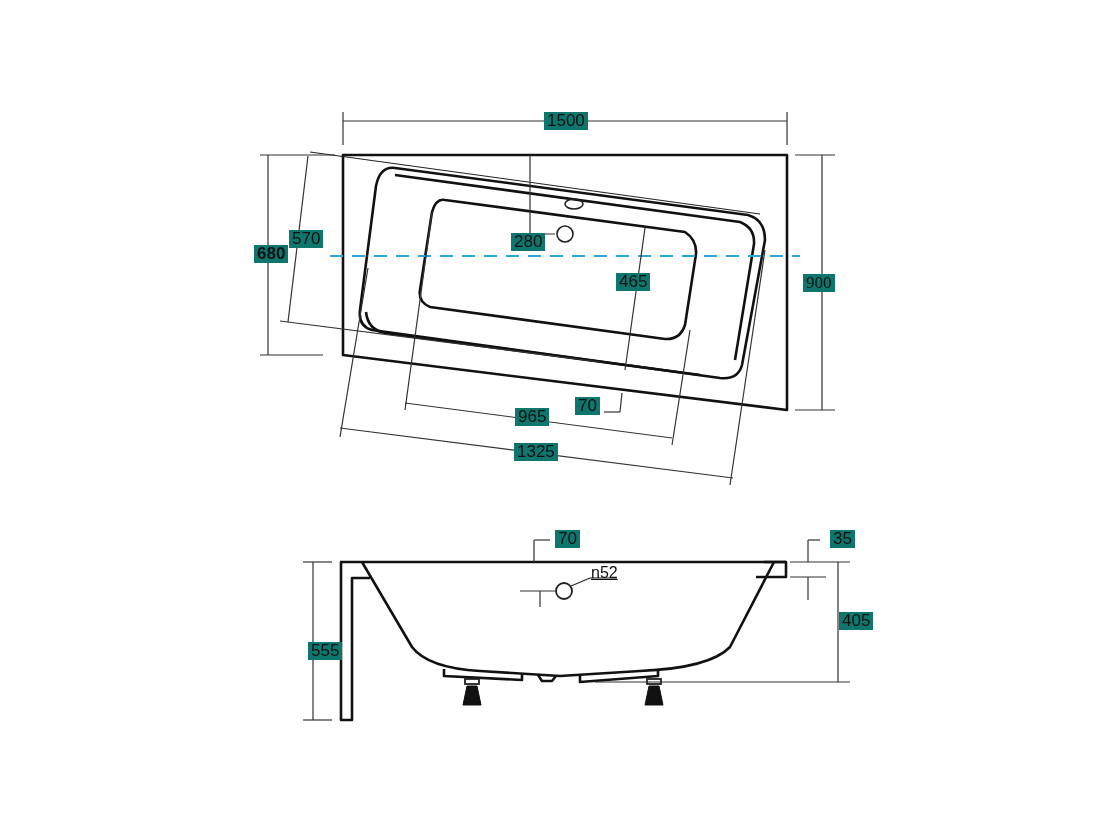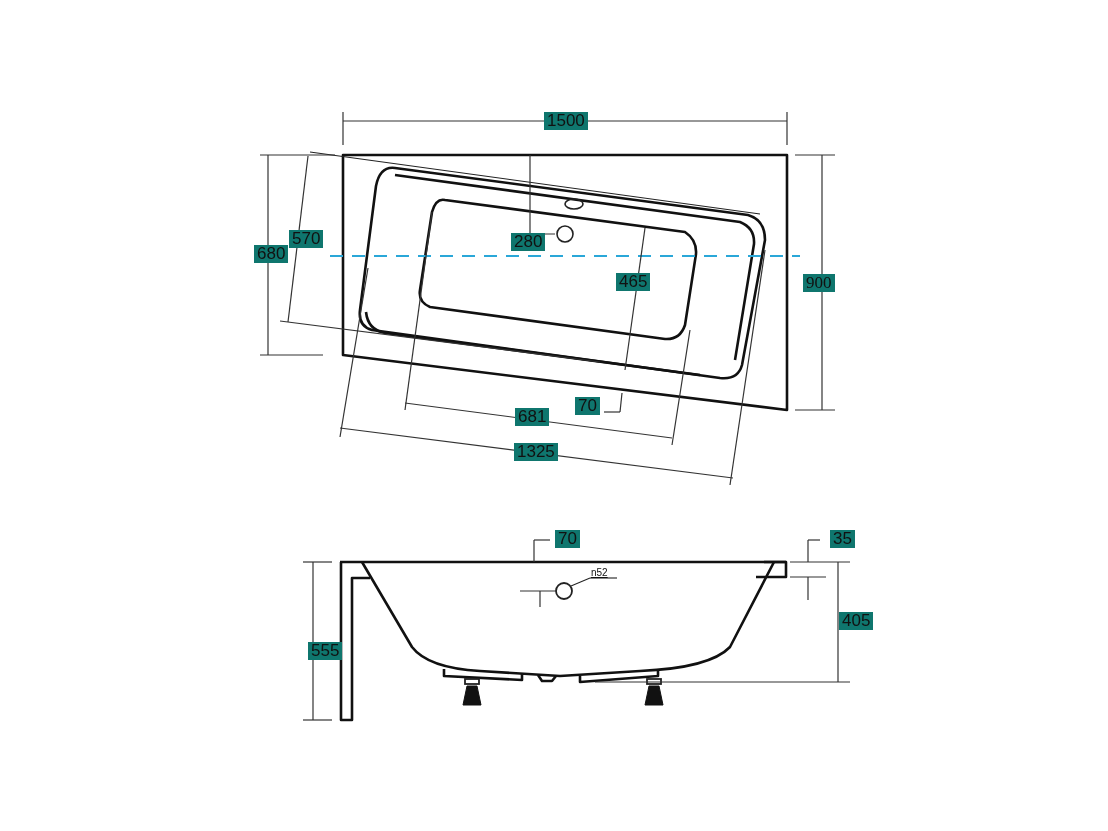--- a/index.html
+++ b/index.html
@@ -3,21 +3,21 @@
 <meta charset="utf-8">
 <style>
   html, body { margin: 0; padding: 0; background: #ffffff; }
   body { width: 1108px; height: 831px; position: relative; overflow: hidden; font-family: "Liberation Sans", sans-serif; }
   svg { position: absolute; left: 0; top: 0; }
   .thick { stroke: #111; stroke-width: 2.6; fill: none; stroke-linejoin: round; }
   .thin { stroke: #222; stroke-width: 1.1; fill: none; }
   .dim { stroke: #333; stroke-width: 1.2; fill: none; }
   .axis { stroke: #2aa7d8; stroke-width: 2; stroke-dasharray: 13 9; fill: none; }
   .lbl { position: absolute; font-size: 17px; color: #111; background: #0f766e; padding: 0 3px; line-height: 18px; white-space: nowrap; }
-  .lbl-small { font-size: 10px; text-decoration: underline; background: transparent; }
+  .lbl-small { font-size: 16px; text-decoration: underline; background: transparent; }
 </style>
 </head>
 <body>
 
 <svg width="1108" height="831" viewBox="0 0 1108 831">
 
   <g>
 
     <path class="thick" d="M343,155 L787,155 L787,410 L343,355 Z"></path>
 
@@ -109,25 +109,25 @@
     <line x1="838" y1="562" x2="838" y2="682" class="dim"></line>
 
     <line x1="303" y1="562" x2="332" y2="562" class="dim"></line>
     <line x1="303" y1="720" x2="332" y2="720" class="dim"></line>
     <line x1="313" y1="562" x2="313" y2="720" class="dim"></line>
   </g>
 </svg>
 
 <span class="lbl" style="left:544px;top:112px;">1500</span>
 <span class="lbl" style="left:803px;top:274px;font-family:Liberation Serif, serif;">900</span>
-<span class="lbl" style="left:254px;top:245px;">680</span>
+<span class="lbl" style="left:254px;top:245px;font-weight:bold;">680</span>
 <span class="lbl" style="left:289px;top:230px;">570</span>
 <span class="lbl" style="left:511px;top:189px;margin-top:44px;">280</span>
 <span class="lbl" style="left:616px;top:273px;text-align:center;">465</span>
-<span class="lbl" style="left:515px;top:408px;">681</span>
+<span class="lbl" style="left:515px;top:408px;">965</span>
 <span class="lbl" style="left:514px;top:443px;">1325</span>
 <span class="lbl" style="left:575px;top:397px;">70</span>
 
 <span class="lbl" style="left:555px;top:530px;">70</span>
 <span class="lbl" style="left:830px;top:530px;">35</span>
 <span class="lbl lbl-small" style="left:588px;top:564px;">n52</span>
 <span class="lbl" style="left:308px;top:634px;margin-top:8px;">555</span>
 <span class="lbl" style="left:839px;top:612px;text-align:right;">405</span>
 
 </body></html>

